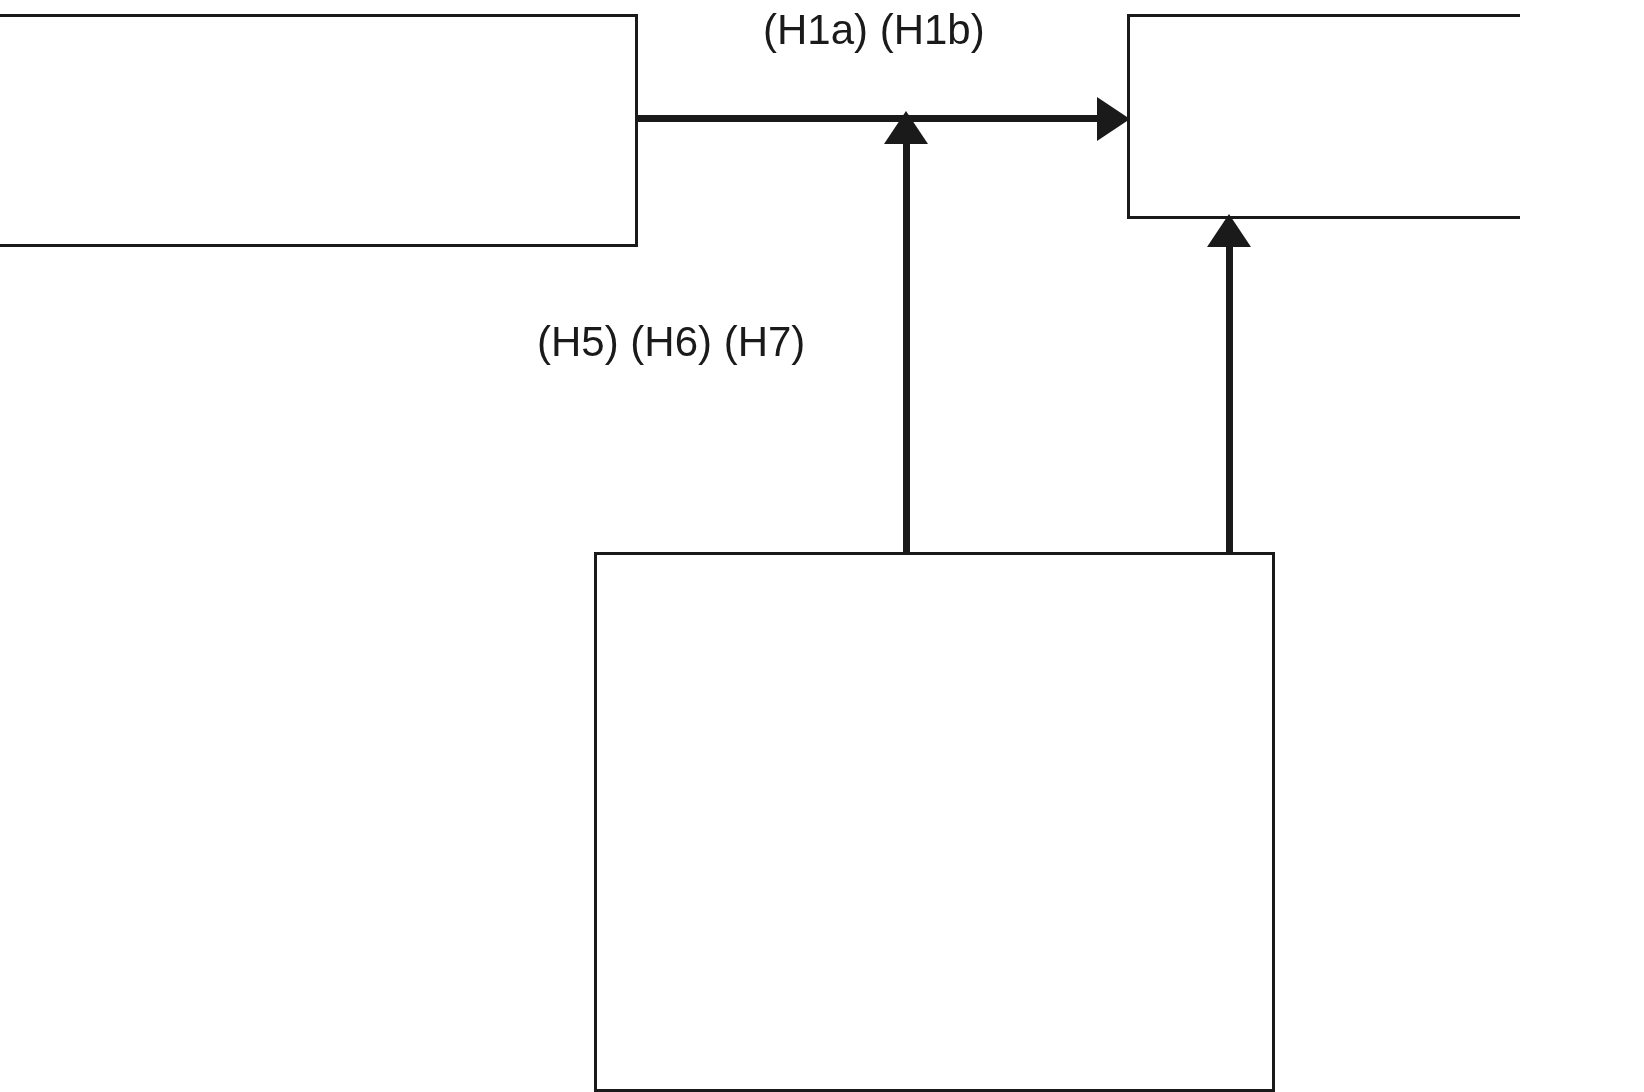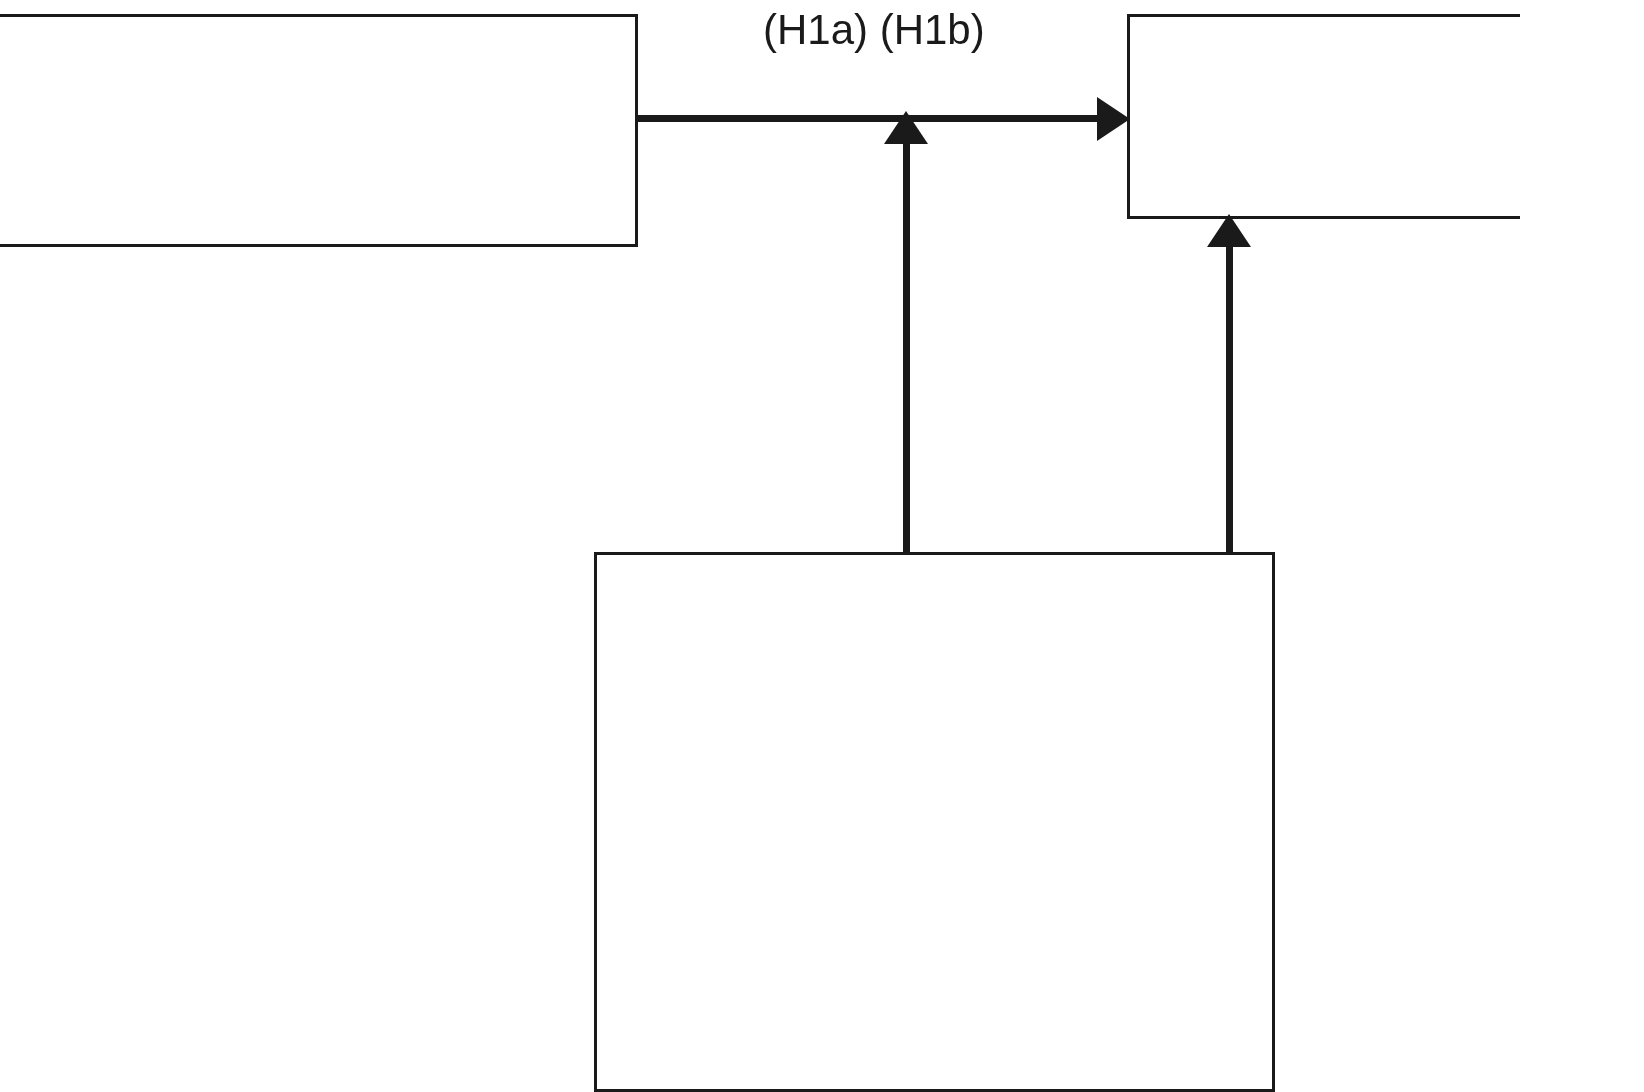--- a/index.html
+++ b/index.html
@@ -211,14 +211,15 @@
   <div class="connector" id="conn-h1-line"></div>
   <div id="conn-h1-head"></div>
 
   <div class="connector" id="conn-h5-line"></div>
   <div id="conn-h5-head"></div>
 
   <div class="connector" id="conn-h2-line"></div>
   <div id="conn-h2-head"></div>
 
   <div class="hyp-label" id="label-h1">(H1a) (H1b)</div>
+  <div class="hyp-label" id="label-h5">(H5) (H6) (H7)</div>
 
 </div>
 
 </body></html>

